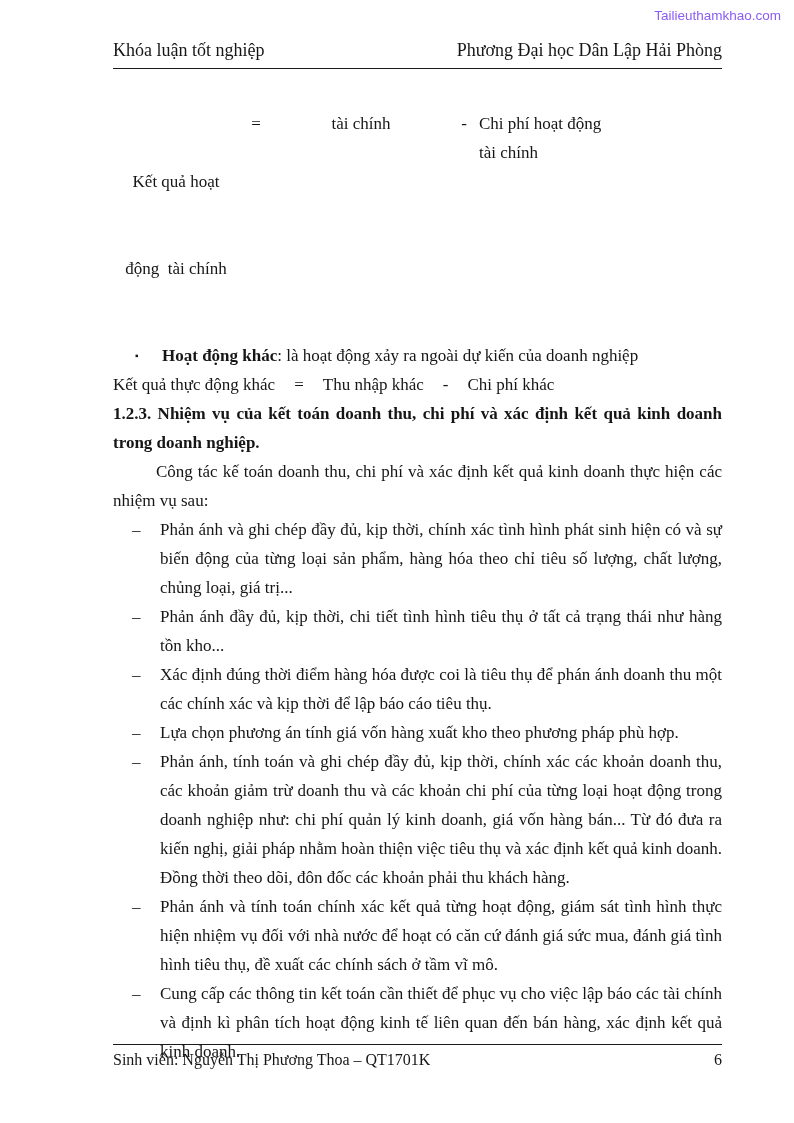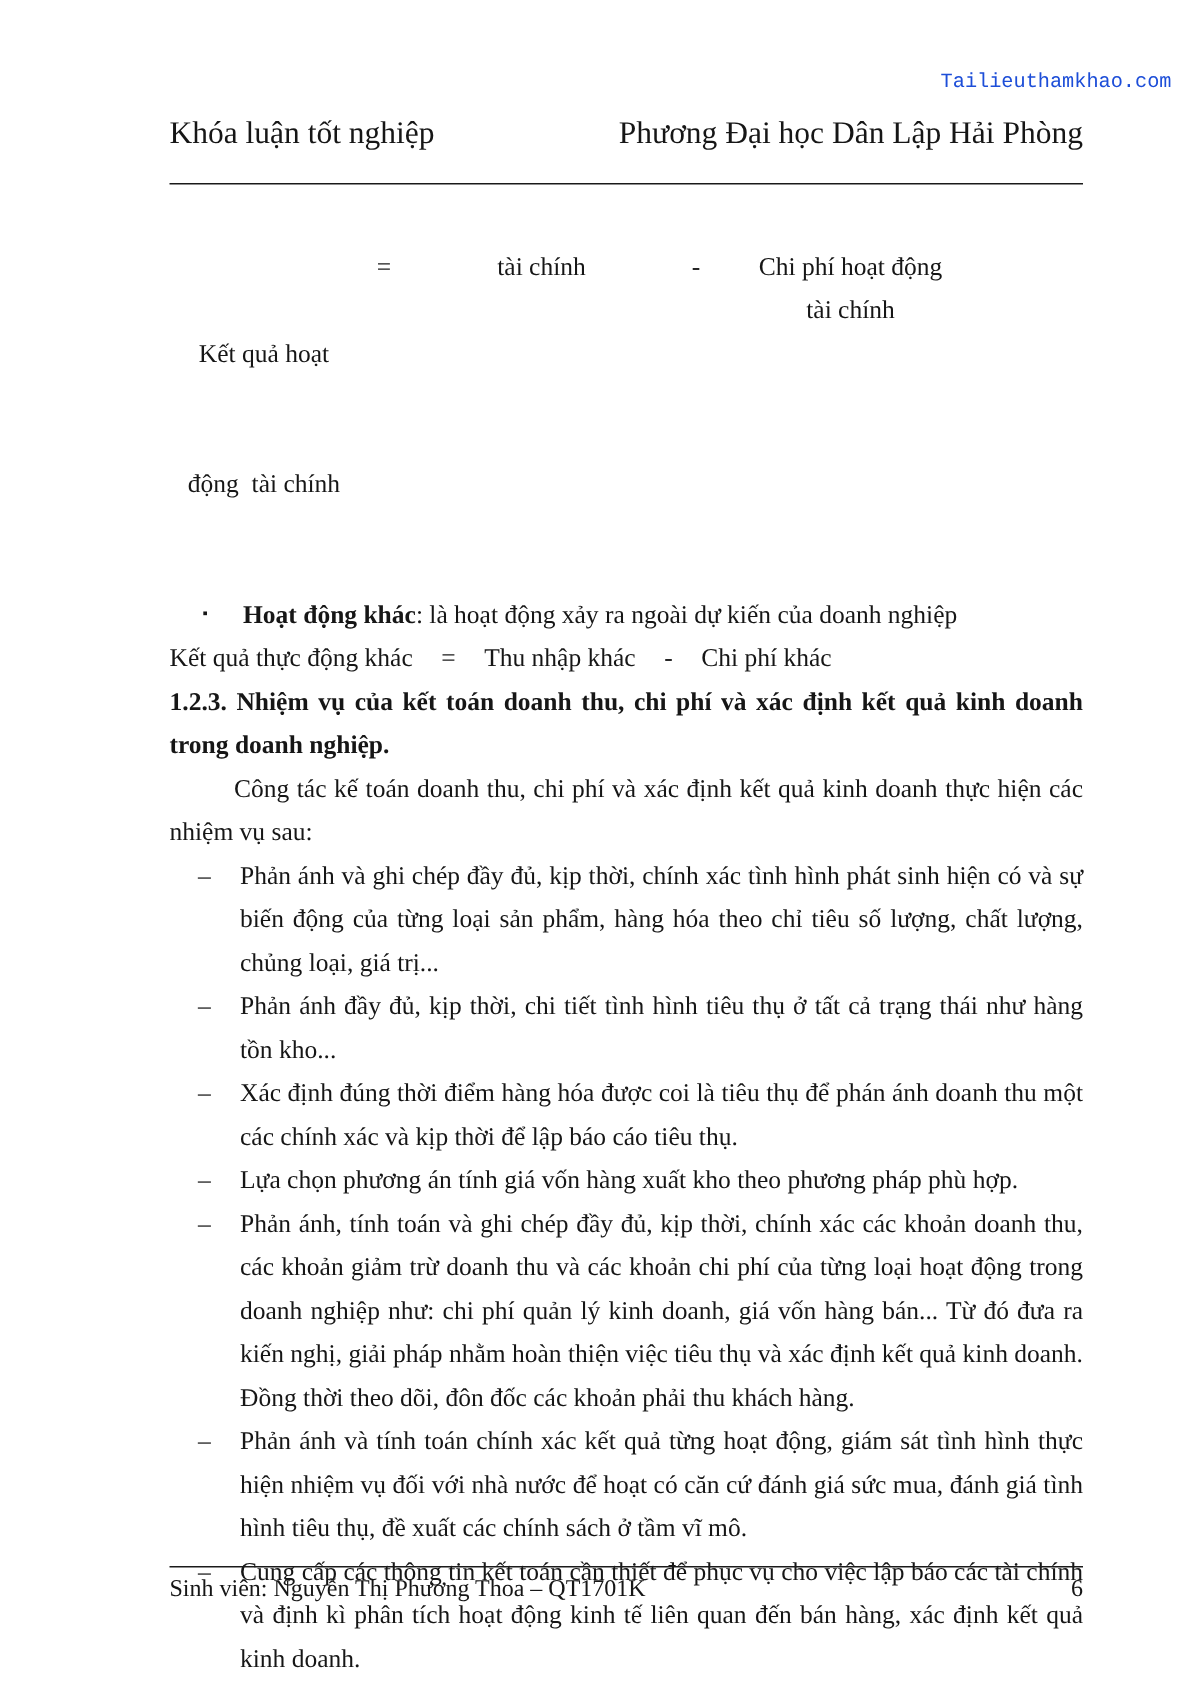--- a/index.html
+++ b/index.html
@@ -7,39 +7,38 @@
   body {
     background: #ffffff;
     font-family: "Liberation Serif", serif;
     font-size: 17px;
     color: #161616;
     position: relative;
     overflow: hidden;
   }
   .watermark {
     position: absolute; top: 8px; right: 13px;
-    font-family: Liberation Mono, monospace;
-    font-size: 13.5px; color: #1d4ed8; margin-top: 40px;
+    font-family: Liberation Sans, sans-serif;
+    font-size: 13.5px; color: #8b5cf6;
   }
   .page { position: absolute; inset: 0; padding: 40px 72px 0 113px; }
   .header {
     display: flex; justify-content: space-between; align-items: flex-end;
-    padding-bottom: 21px;
+    padding-bottom: 7px;
     border-bottom: 1.5px solid #1a1a1a;
-    font-size: 21px;
-    margin-top: 36px;
+    font-size: 18px;
   }
   .content { margin-top: 40px; line-height: 29px; }
 
   .formula-table { display: flex; }
   .fc1 { width: 126px; text-align: center; white-space: pre; }
   .fop1 { width: 34px; text-align: center; }
   .fc2 { width: 176px; text-align: center; }
   .fop2 { width: 30px; text-align: center; }
-  .fc3 { width: 176px; text-align: center; }
+  .fc3 { width: 176px; }
 
   .bullet-line { position: relative; padding-left: 49px; }
   .sq { position: absolute; left: 22px; top: 0; font-size: 10px; }
   .term { font-weight: bold; }
 
   .formula-inline { display: flex; }
   .fi-gap { margin-left: 19px; }
 
   .heading { font-weight: bold; text-align: justify; }
   .intro { text-indent: 43px; text-align: justify; }

